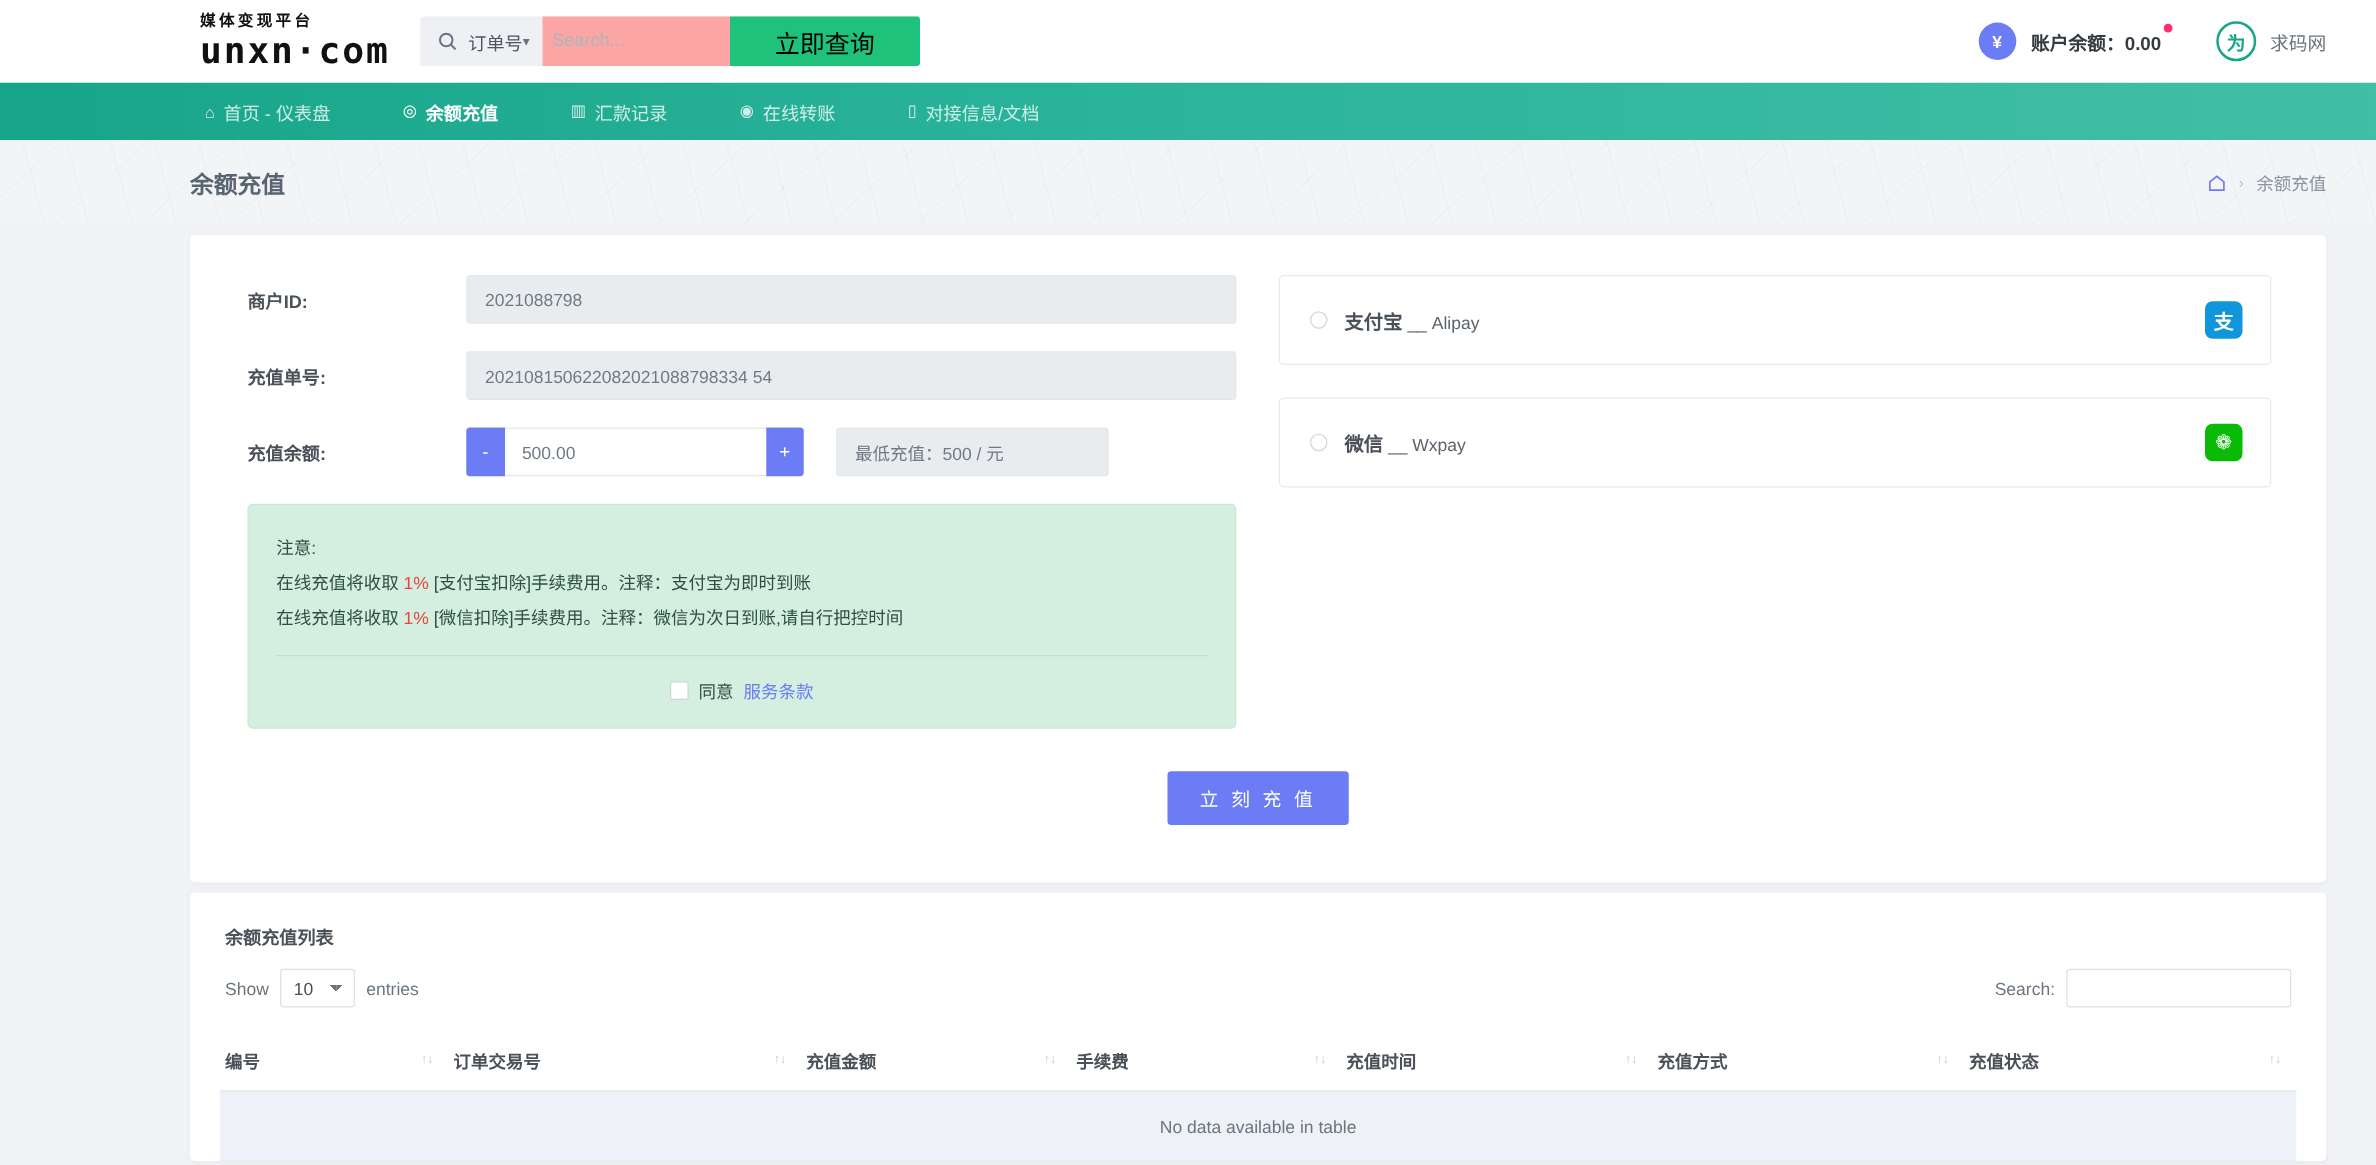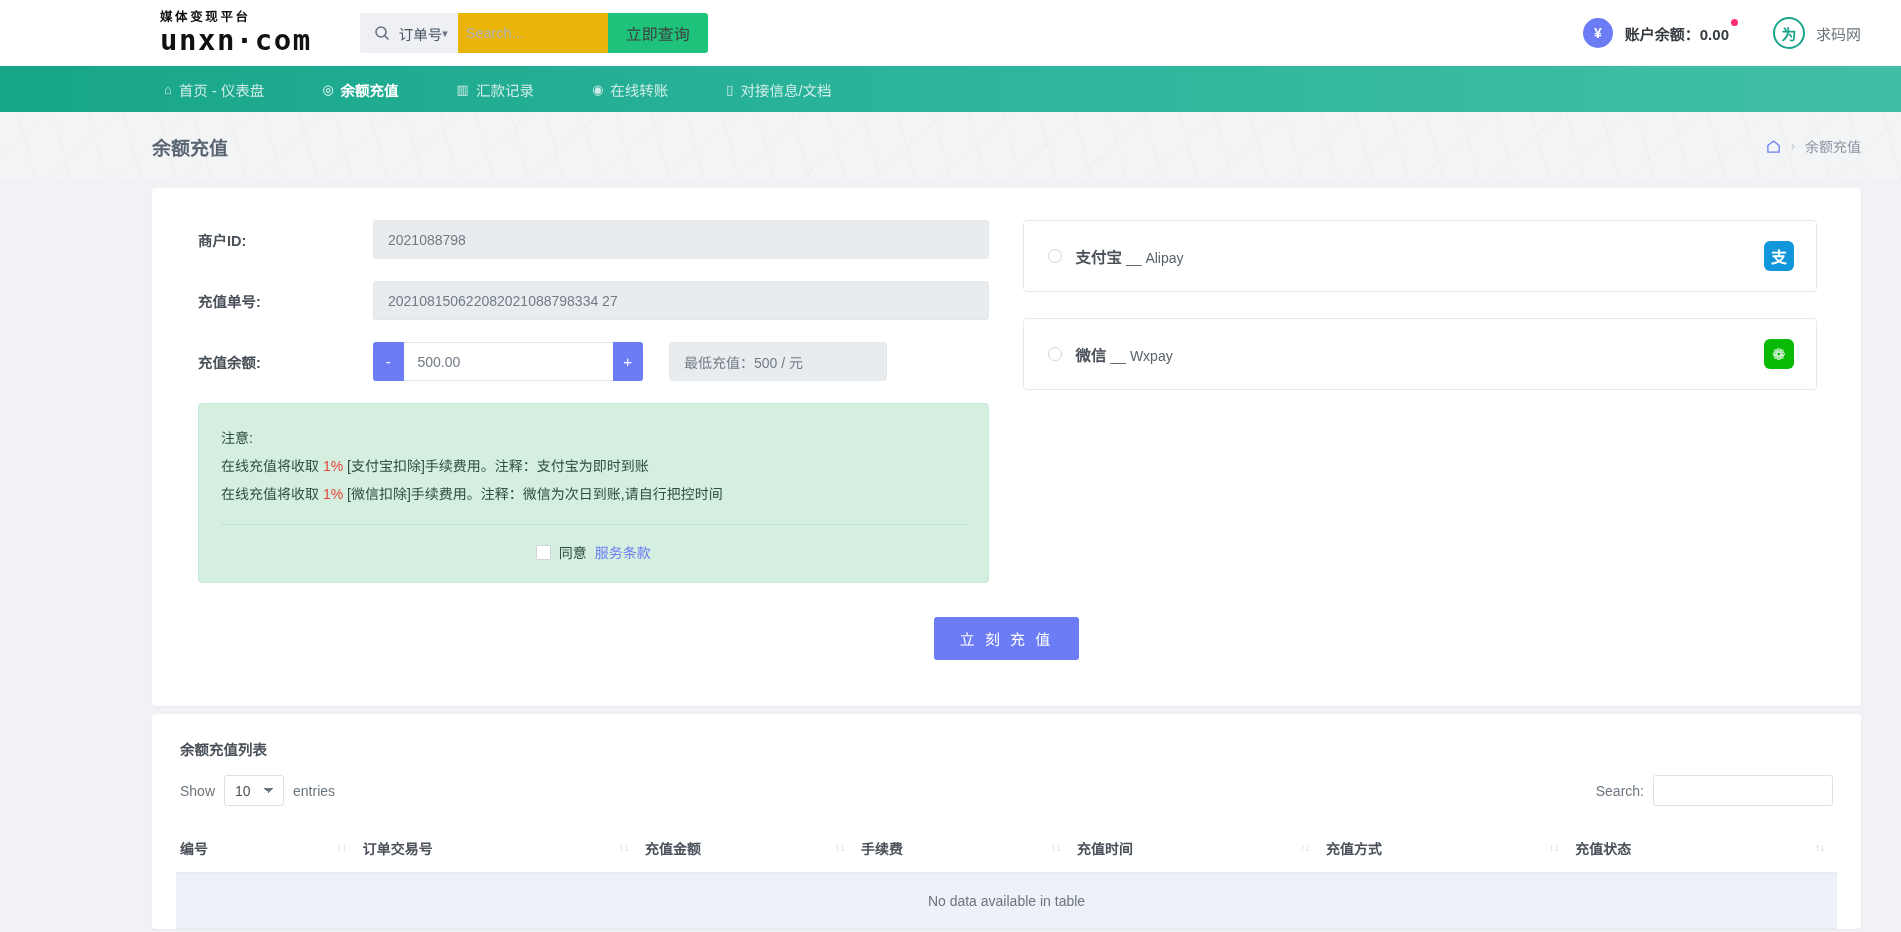--- a/index.html
+++ b/index.html
@@ -16,21 +16,21 @@
 
   
   .topbar {
     height: 66px;
     background: #ffffff;
     display: flex;
     align-items: center;
     padding: 0 40px 0 160px;
     position: relative;
   }
-  .brand { display: flex; flex-direction: column; justify-content: center; margin-right: 48px; }
+  .brand { display: flex; flex-direction: column; justify-content: center; margin-right: 24px; }
   .brand-sub {
     font-size: 12.5px;
     letter-spacing: 2.6px;
     color: #111;
     font-weight: 700;
     margin-bottom: 1px;
     line-height: 1.1;
   }
   .brand-main {
     font-family: "DejaVu Sans Mono", "Liberation Mono", monospace;
@@ -58,37 +58,37 @@
   .search-icon { color: #6b7280; display: flex; align-items: center; }
   .search-sel {
     display: flex;
     align-items: center;
     color: #4b5563;
     font-size: 14.5px;
     cursor: pointer;
   }
   .chev { color: #6b7280; font-size: 11px; }
   .search-input {
-    background: #eab308;
+    background: #fca5a5;
     border: 0;
     outline: 0;
     width: 150px;
     font-size: 14.5px;
     color: #374151;
     font-family: inherit;
     padding: 0 8px;
   }
   .search-input::placeholder { color: #adb5bd; }
   .search-btn {
     background: #1ec27a;
-    color: #404040;
+    color: #000000;
     border: 0;
-    font-size: 16px;
+    font-size: 20px;
     font-family: inherit;
-    padding: 0 18px;
+    padding: 0 36px;
     cursor: pointer;
     white-space: nowrap;
   }
 
   .topright {
     margin-left: auto;
     display: flex;
     align-items: center;
     gap: 44px;
   }
@@ -437,21 +437,21 @@
     <div class="panel-top">
 
       <div class="col-left">
         <div class="frow">
           <div class="flabel">商户ID:</div>
           <div class="finput">2021088798</div>
         </div>
 
         <div class="frow">
           <div class="flabel">充值单号:</div>
-          <div class="finput">202108150622082021088798334 27</div>
+          <div class="finput">202108150622082021088798334 54</div>
         </div>
 
         <div class="frow">
           <div class="flabel">充值余额:</div>
           <div class="stepper">
             <button class="step-btn minus">-</button>
             <input class="step-val" type="text" value="500.00" style="">
             <button class="step-btn plus">+</button>
           </div>
           <div class="minhint">最低充值：500 / 元</div>

